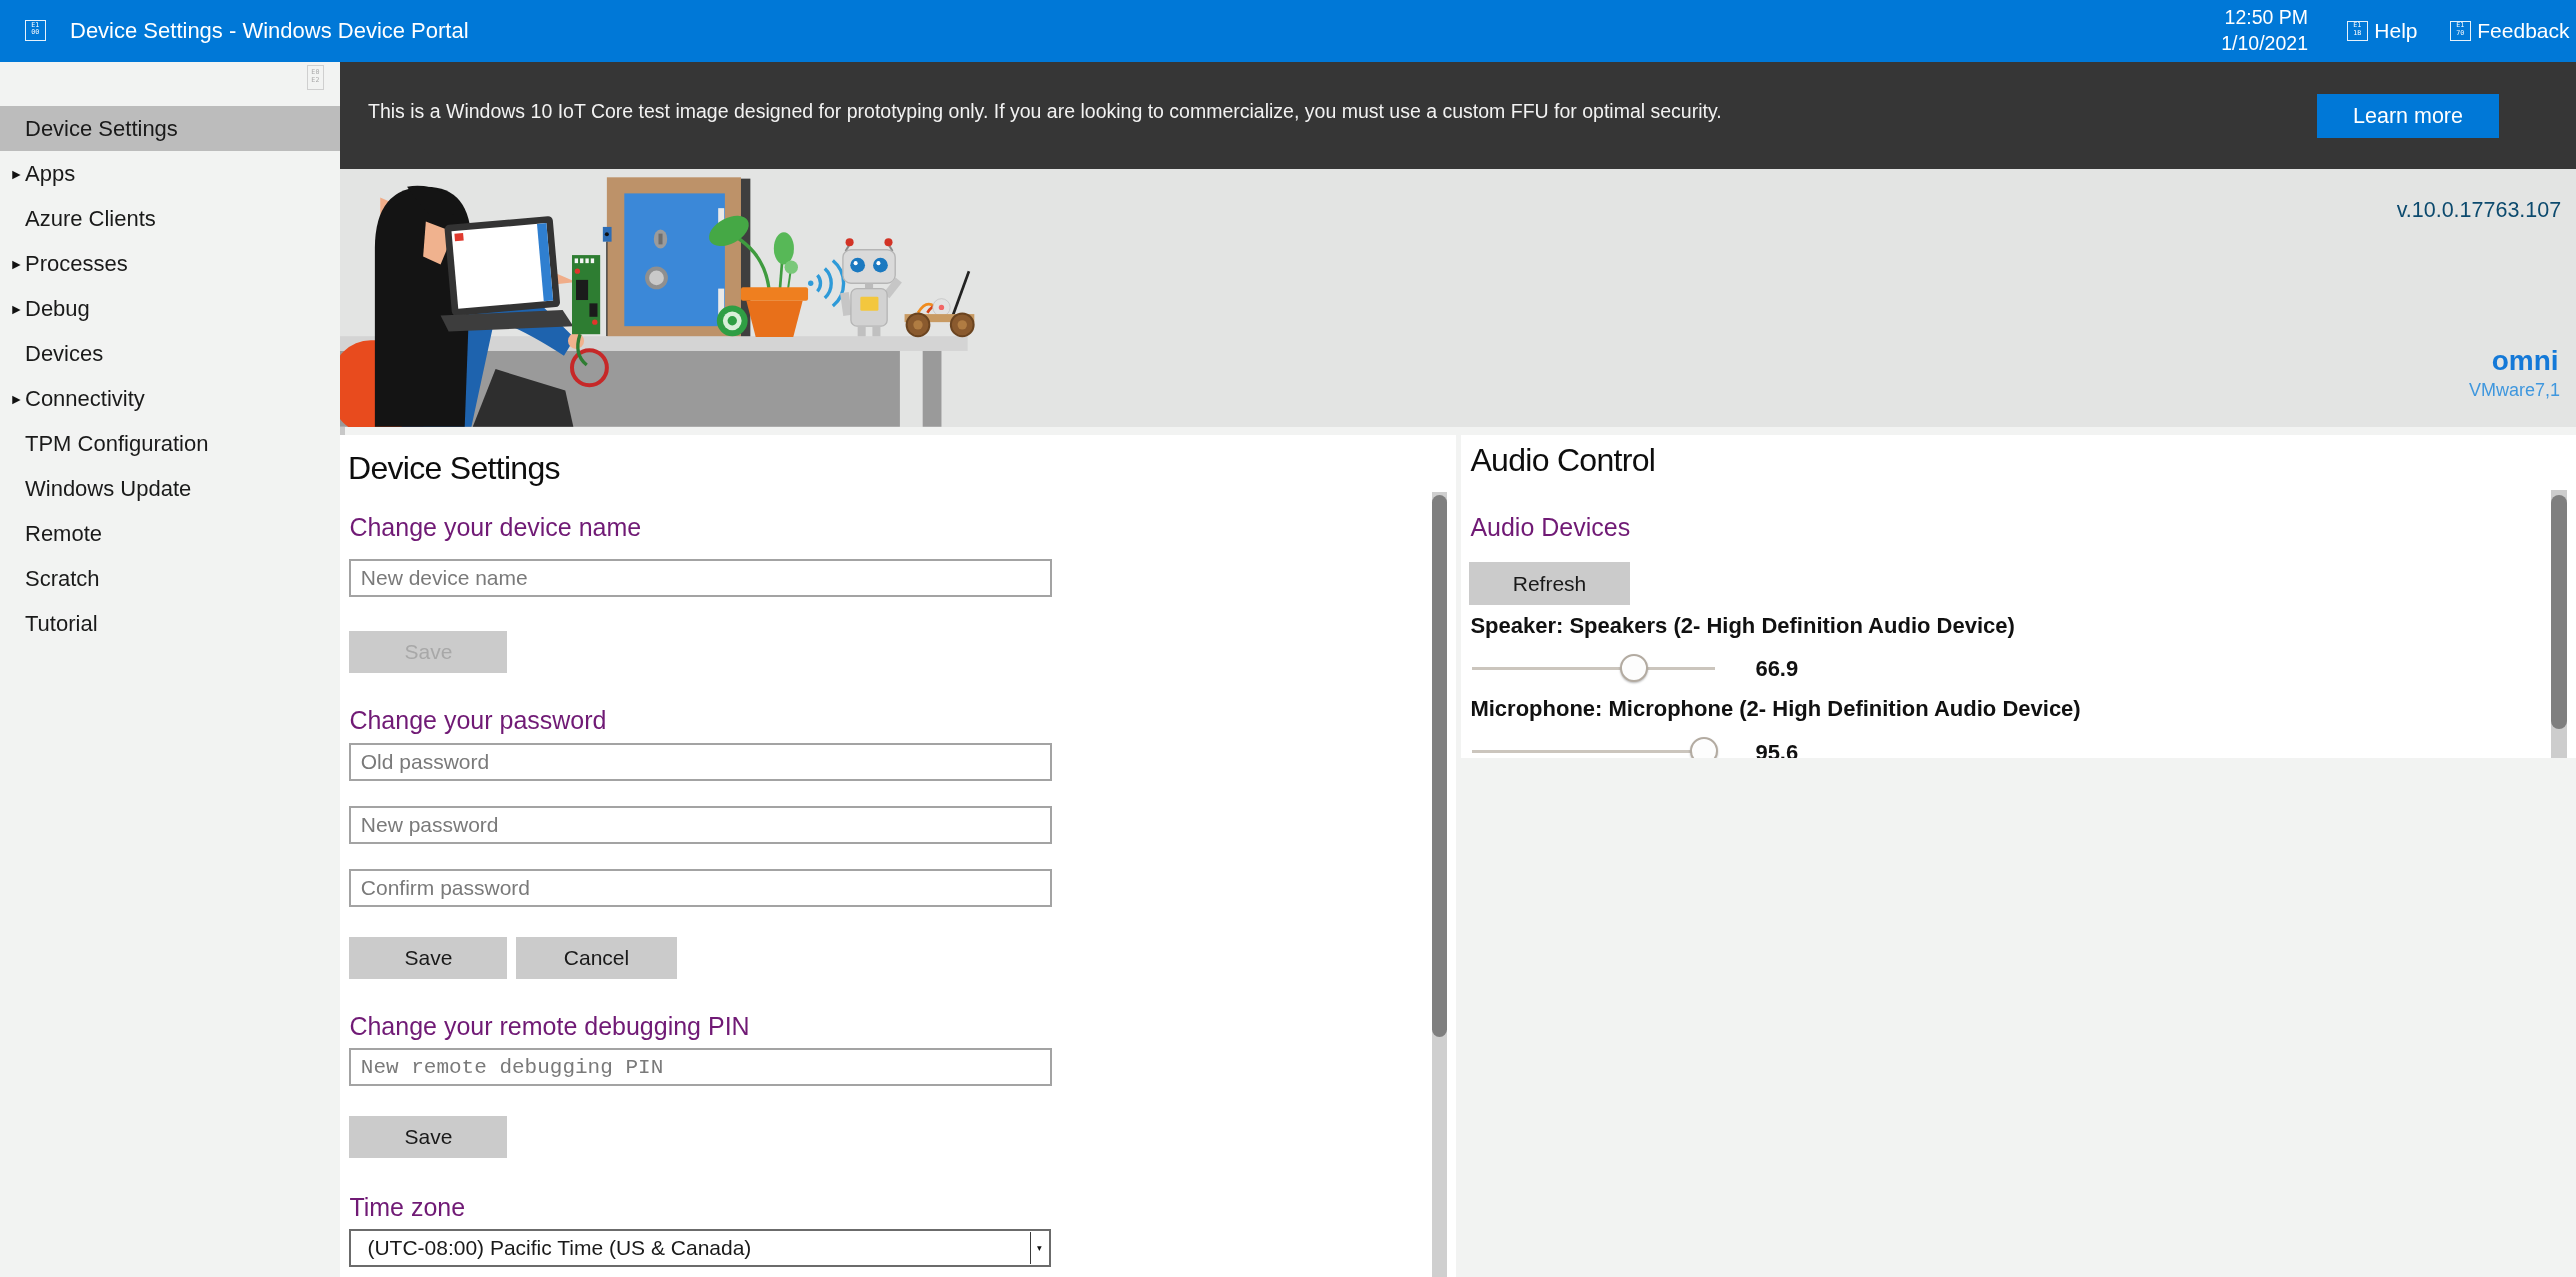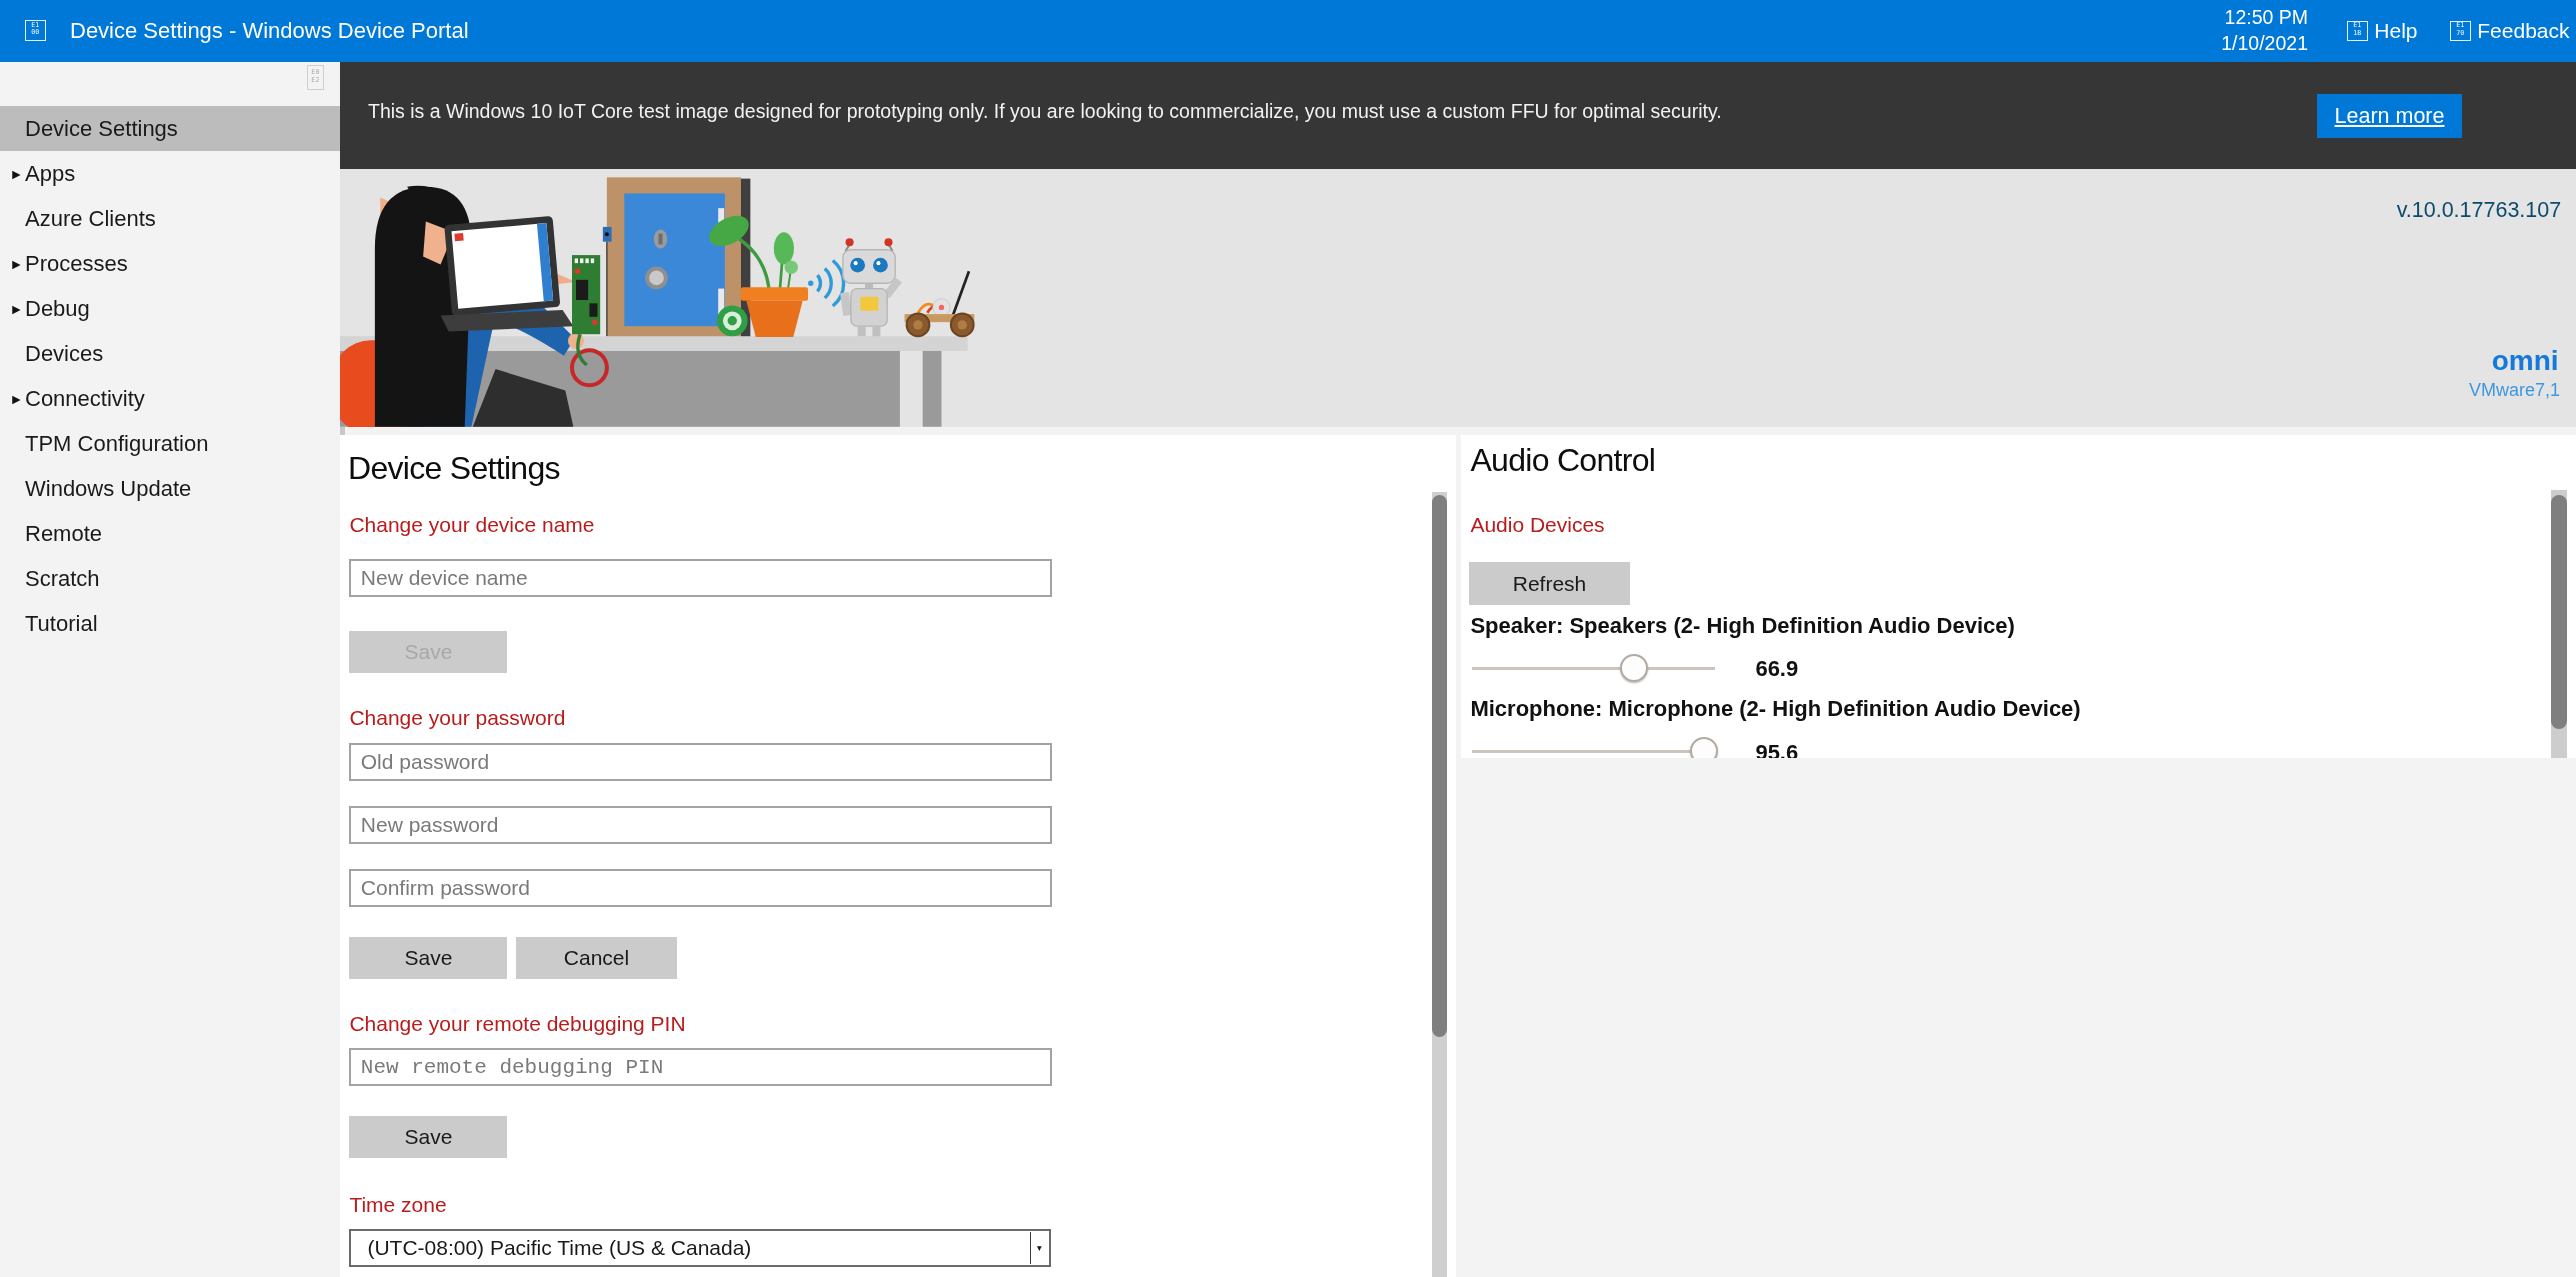--- a/index.html
+++ b/index.html
@@ -31,37 +31,37 @@
   .nav-row.selected{background:#bcbcbc;}
   .nav-tri{position:absolute;left:9.4px;top:50%;transform:translateY(-50%);font-size:14px;color:#111;}
   
   .side-sb{position:absolute;left:340px;top:62px;width:5.4px;height:1216px;background:#c8c8c8;}
   .side-sb-thumb{position:absolute;left:0;top:2px;width:5.4px;height:302px;background:#595959;}
 
   
   .banner{position:absolute;left:340px;top:62px;width:2236px;height:107px;background:#363636;}
   .banner-msg{position:absolute;left:28px;top:0;height:99px;display:flex;align-items:center;
               font-size:19.5px;color:#f2f2f2;}
-  .learn-btn{position:absolute;left:1977px;top:32px;width:145px;height:44px;background:#0078d7;
-             color:#fff;font-size:21.5px;border:none;font-family:inherit;cursor:pointer;text-decoration:underline;}
+  .learn-btn{position:absolute;left:1977px;top:32px;width:182px;height:44px;background:#0078d7;
+             color:#fff;font-size:21.5px;border:none;font-family:inherit;cursor:pointer;}
 
   
   .header{position:absolute;left:340px;top:169px;width:2236px;height:258px;background:#e3e4e3;}
   .version{position:absolute;right:14.8px;top:29px;font-size:21.5px;color:#0c4a6e;}
   .devname{position:absolute;right:17.4px;top:176px;font-size:28px;font-weight:bold;color:#1479d8;}
   .devmodel{position:absolute;right:16px;top:211px;font-size:18px;color:#3f97de;}
   .illus{position:absolute;left:0;top:0;}
 
   
   .panel{position:absolute;background:#fff;}
   .p-left{left:340px;top:435px;width:1116px;height:843px;}
   .p-audio{left:1461px;top:435px;width:1115px;height:323px;overflow:hidden;}
   .p-shot{left:1461px;top:767px;width:1115px;height:511px;}
   h2.sec{position:absolute;margin:0;font-weight:400;font-size:32px;letter-spacing:-0.7px;color:#0d0d0d;}
-  .lbl{position:absolute;font-size:21px;color:#b91c1c;}
+  .lbl{position:absolute;font-size:25px;color:#701a75;}
   .ipt{position:absolute;left:9.4px;width:680px;height:34px;border:2.7px solid #a3a3a3;background:#fff;
        font-size:21px;font-family:inherit;color:#222;padding:0 9.4px;}
   .ipt::placeholder{color:#7a7a7a;opacity:1;}
   .btn{position:absolute;border:none;background:#cbcbcb;color:#1a1a1a;font-size:21px;
        font-family:inherit;cursor:pointer;}
   .btn.disabled{color:#a8a8a8;cursor:default;}
   
   .fselect{position:absolute;left:9.4px;top:794px;width:682px;height:34px;border:2px solid #6b6b6b;
            background:#fff;font-size:21px;line-height:34px;padding-left:16px;cursor:pointer;}
   .fselect .arrowstrip{position:absolute;right:1.3px;top:1.3px;bottom:1.3px;width:17.4px;background:#fff;

